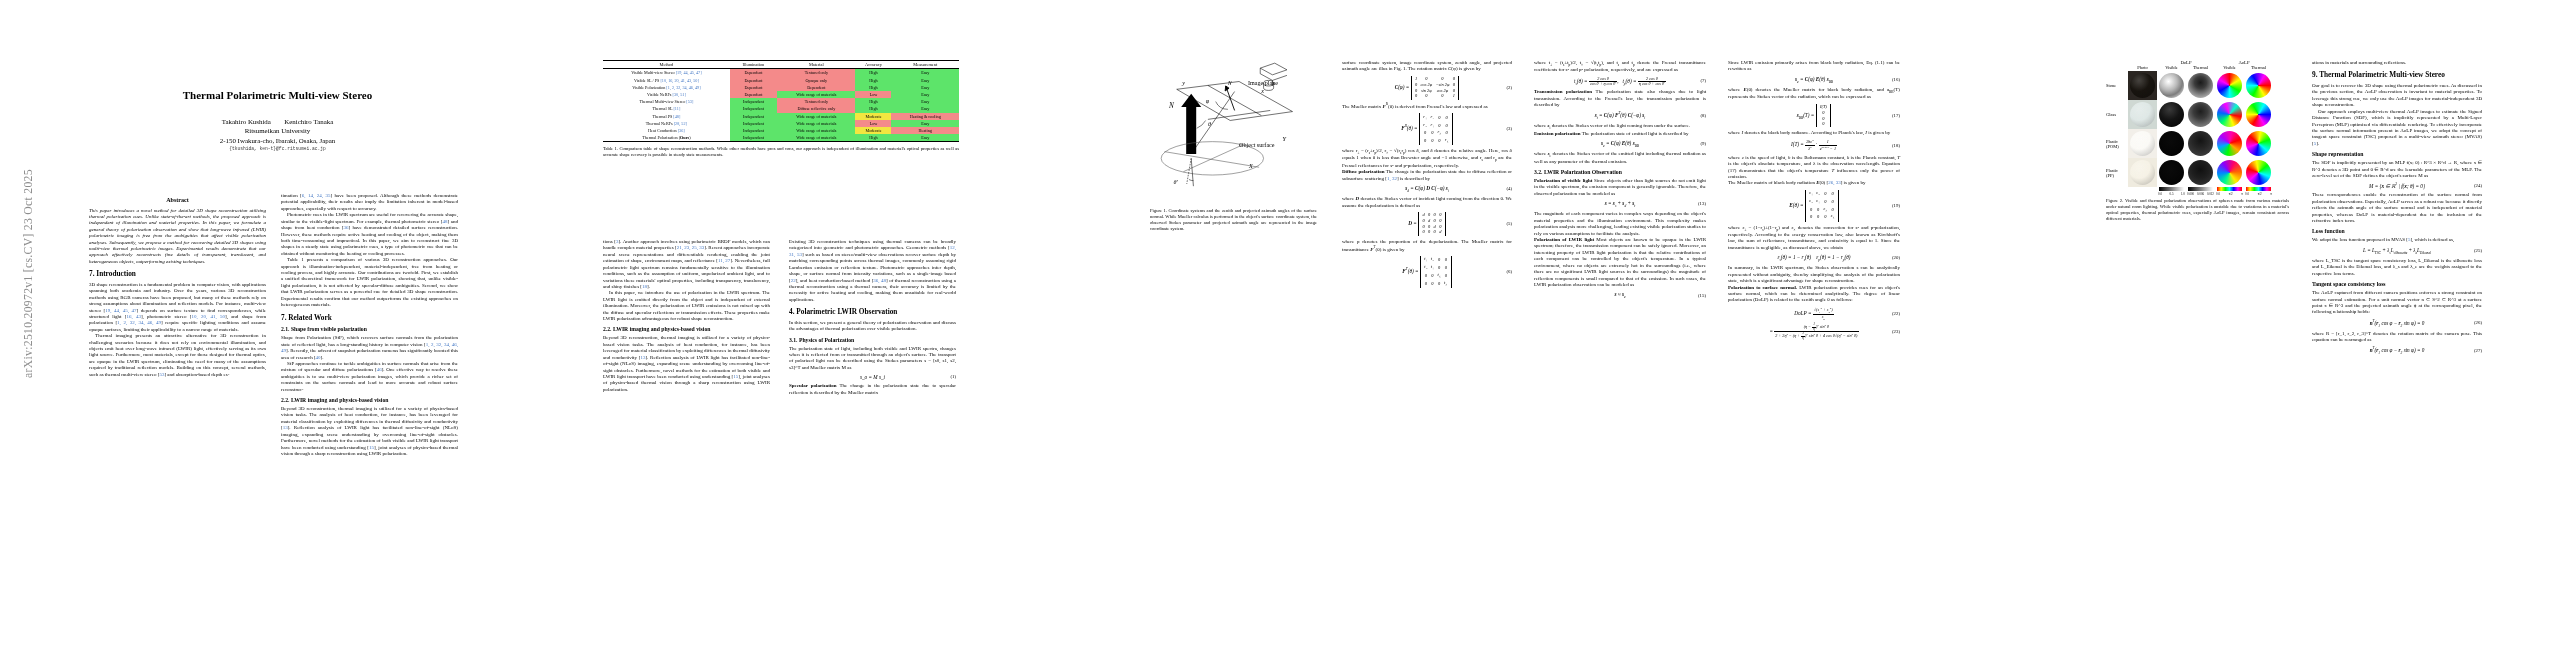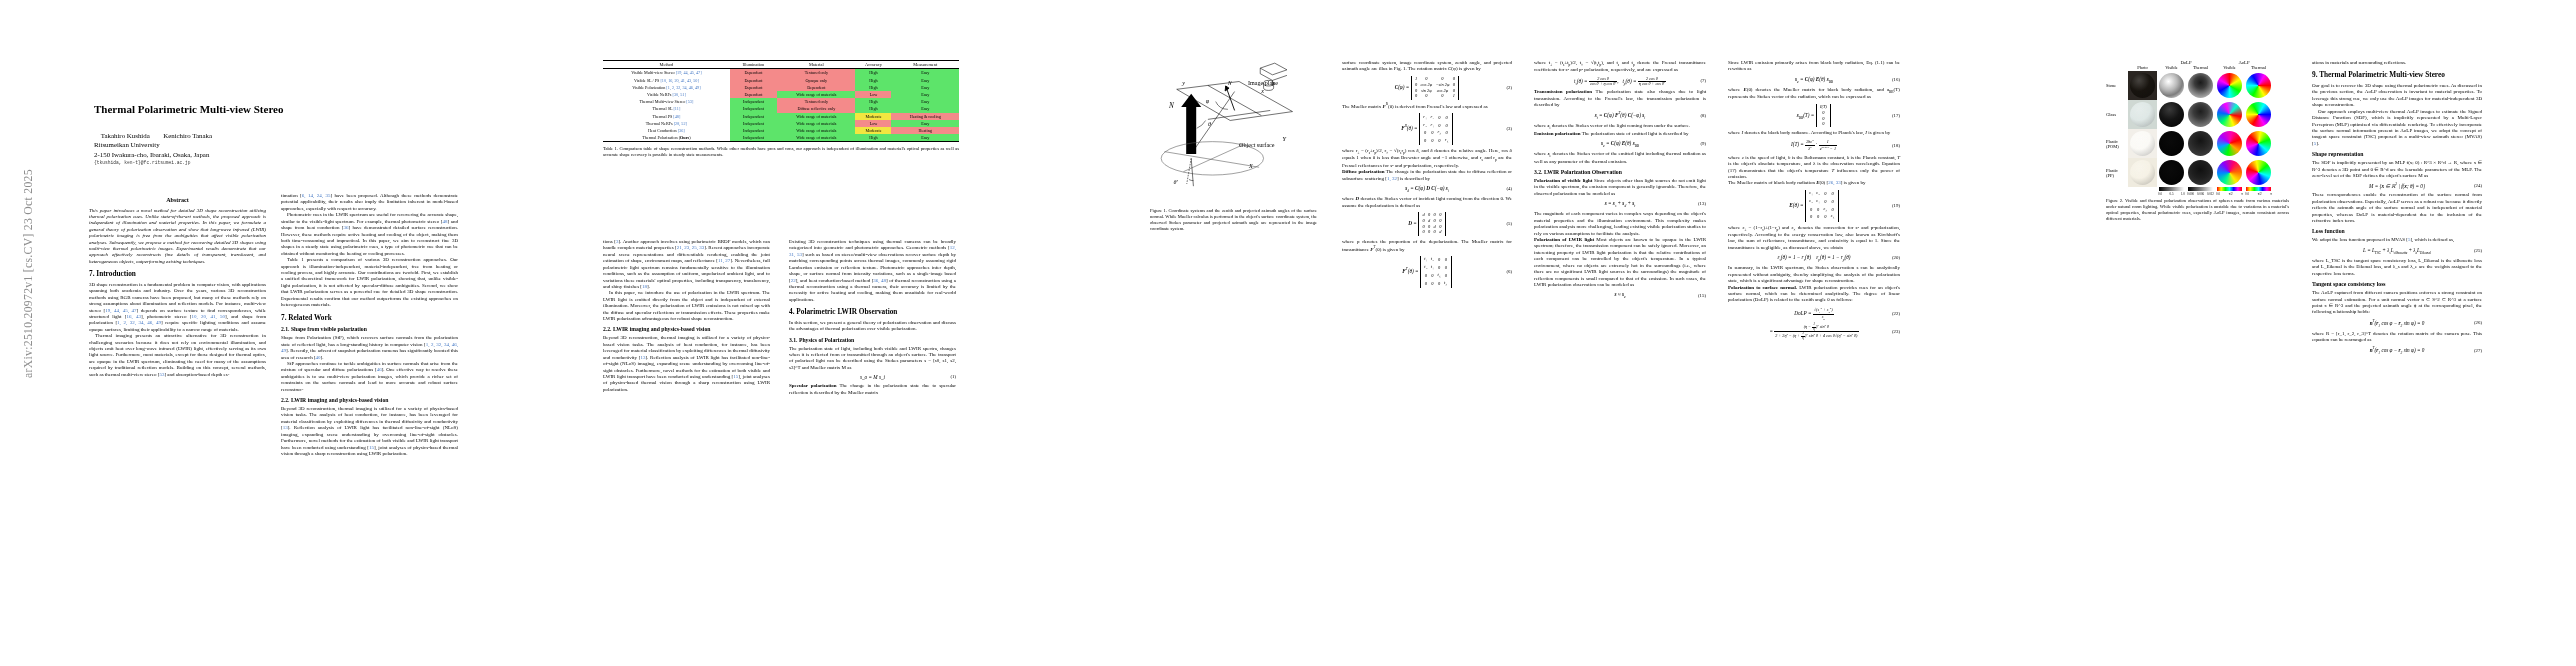--- a/index.html
+++ b/index.html
@@ -32,21 +32,21 @@
   .mono{font-family:"Liberation Mono",monospace;font-size:4.6px;color:#3a3a3a;}
   .caption{font-size:4.6px;line-height:1.3;text-align:justify;text-indent:0;margin-top:2.8px;}
   sub{font-size:.68em;} sup{font-size:.68em;}
   .frac{display:inline-block;vertical-align:middle;text-align:center;font-size:.8em;line-height:1.05;}
   .frac .num{display:block;border-bottom:0.6px solid #000;padding:0 1.1px;}
   .frac .den{display:block;padding:0 1.1px;}
   .mat{display:inline-block;vertical-align:middle;border-left:0.7px solid #000;border-right:0.7px solid #000;padding:0.6px 1.7px;}
   .mat table{border-collapse:collapse;font-size:.85em;}
   .mat td{padding:0 1.7px;text-align:center;}
   
-  #titleblock{position:absolute;left:94px;top:103px;width:367px;}
+  #titleblock{position:absolute;left:94px;top:89px;width:367px;text-align:center;}
   #paper-title{font-size:11px;font-weight:bold;line-height:1.2;}
   #authors{margin-top:14.5px;font-size:6.9px;line-height:1.42;}
   #authors .names span{margin:0 6.7px;}
   
   #tbl1wrap{position:absolute;left:603px;top:60px;width:356px;}
   table.cmp{border-collapse:collapse;font-size:4.2px;width:356px;}
   table.cmp th{border:none;padding:1.2px 1.7px;text-align:center;font-weight:normal;font-size:4.4px;}
   table.cmp td{padding:1.1px 1.7px;text-align:center;white-space:nowrap;}
   .tb-top{border-top:0.6px solid #000;}
   .tb-bot{border-bottom:0.6px solid #000;}

